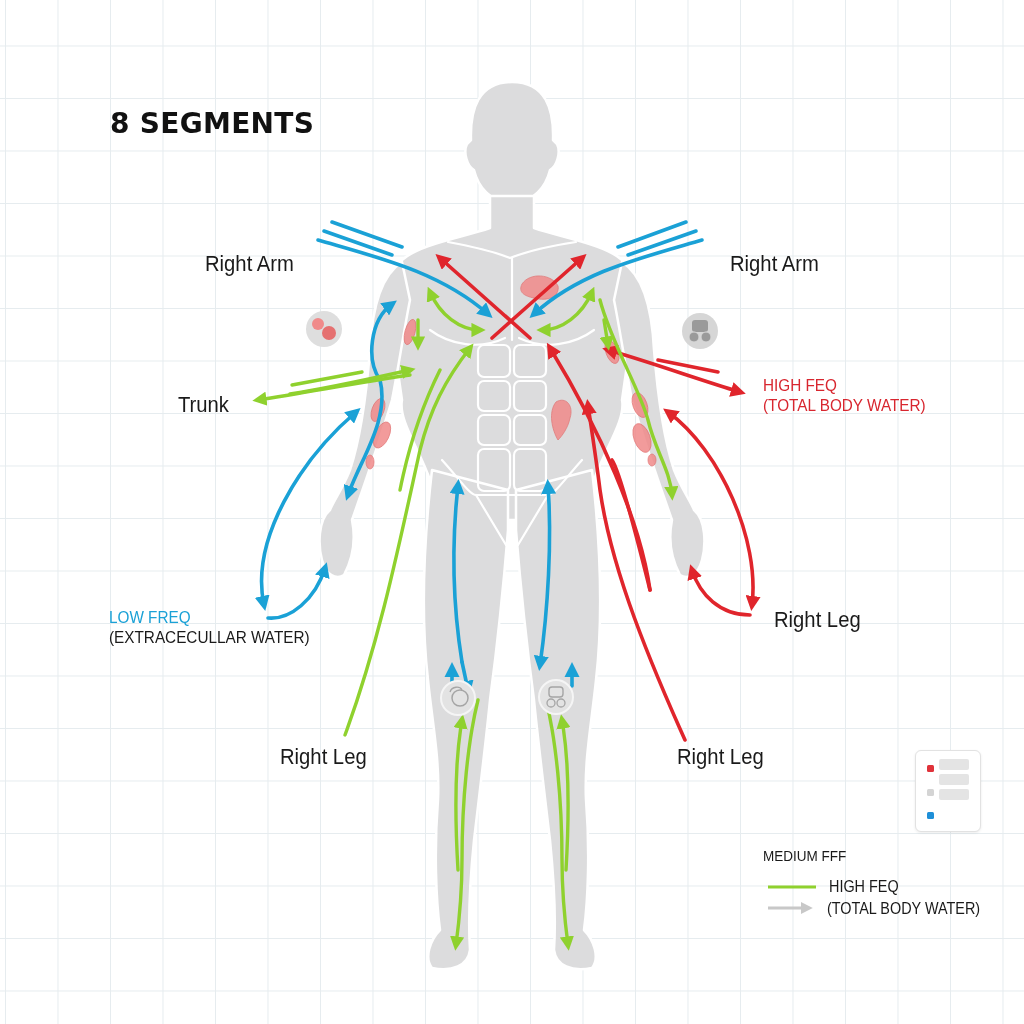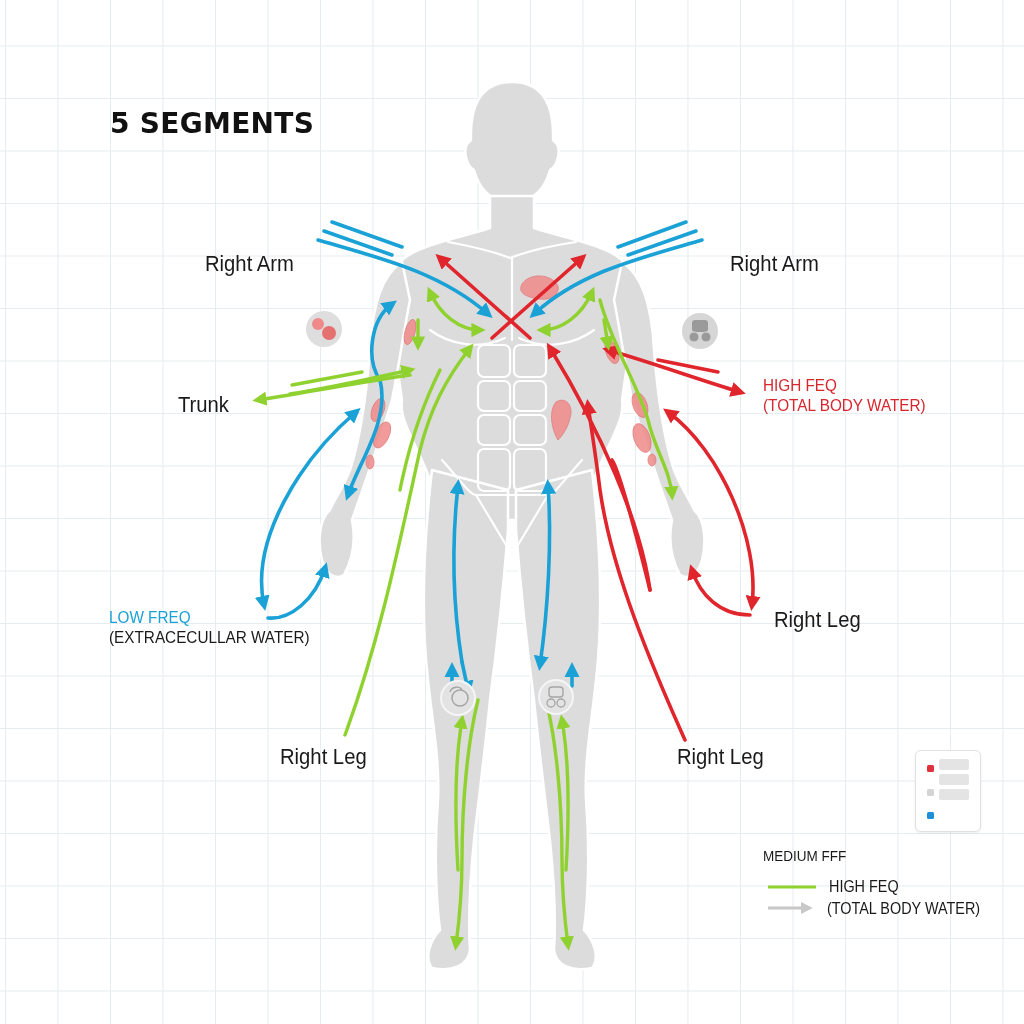--- a/index.html
+++ b/index.html
@@ -171,21 +171,21 @@
     <circle cx="551" cy="703" r="4" fill="none" stroke="#a5a5a5" stroke-width="1.3"></circle>
     <circle cx="561" cy="703" r="4" fill="none" stroke="#a5a5a5" stroke-width="1.3"></circle>
   </g>
 
   <g>
     <line x1="768" y1="887" x2="816" y2="887" stroke="#8fd12e" stroke-width="3"></line>
     <line x1="768" y1="908" x2="808" y2="908" stroke="#c8c8c8" stroke-width="3" marker-end="url(#mGr)"></line>
   </g>
 </svg>
 
-<div class="lbl title">5 SEGMENTS</div>
+<div class="lbl title">8 SEGMENTS</div>
 
 <div class="lbl seg" style="left:205px; top:251px;">Right Arm</div>
 <div class="lbl seg" style="left:730px; top:251px;">Right Arm</div>
 <div class="lbl seg" style="left:178px; top:392px;">Trunk</div>
 <div class="lbl seg" style="left:774px; top:607px;">Right Leg</div>
 <div class="lbl seg" style="left:280px; top:744px;">Right Leg</div>
 <div class="lbl seg" style="left:677px; top:744px;">Right Leg</div>
 
 <div class="lbl small red" style="left:763px; top:376px;">
   <div>HIGH FEQ</div>

